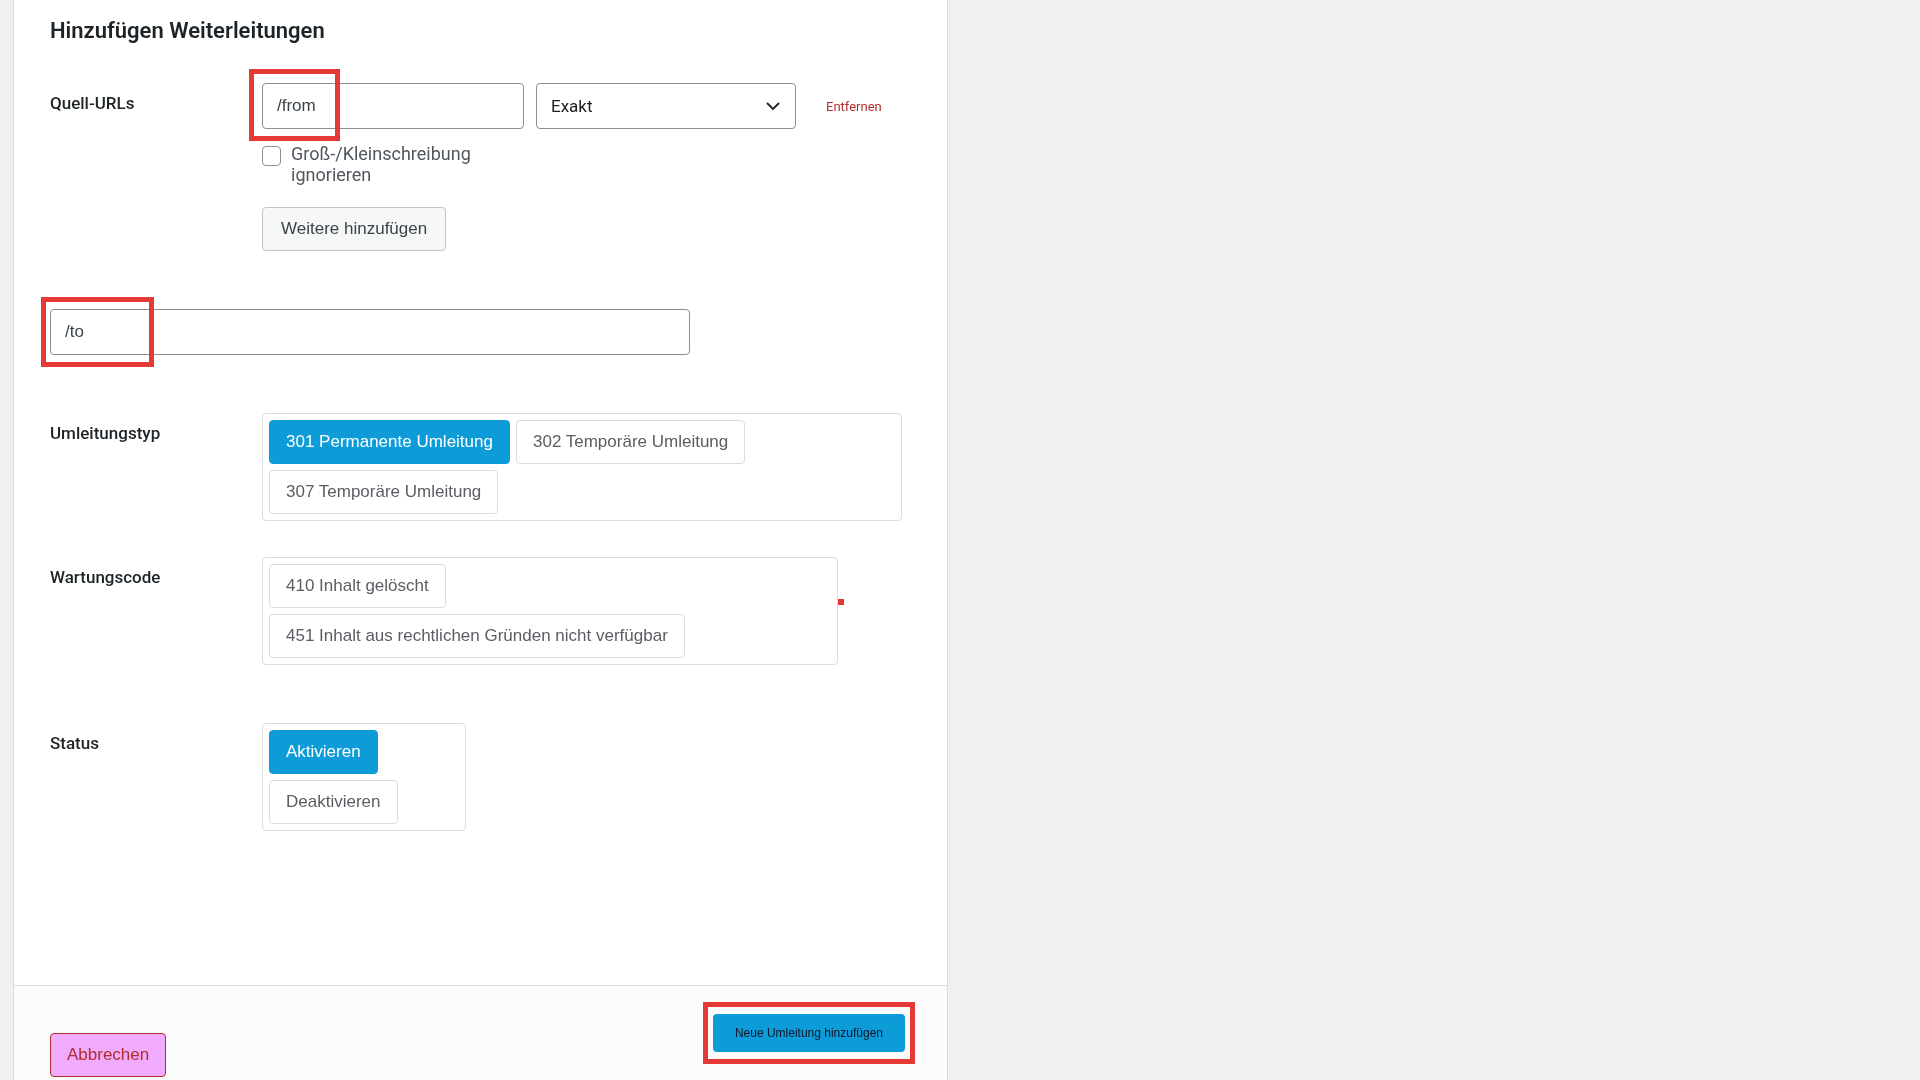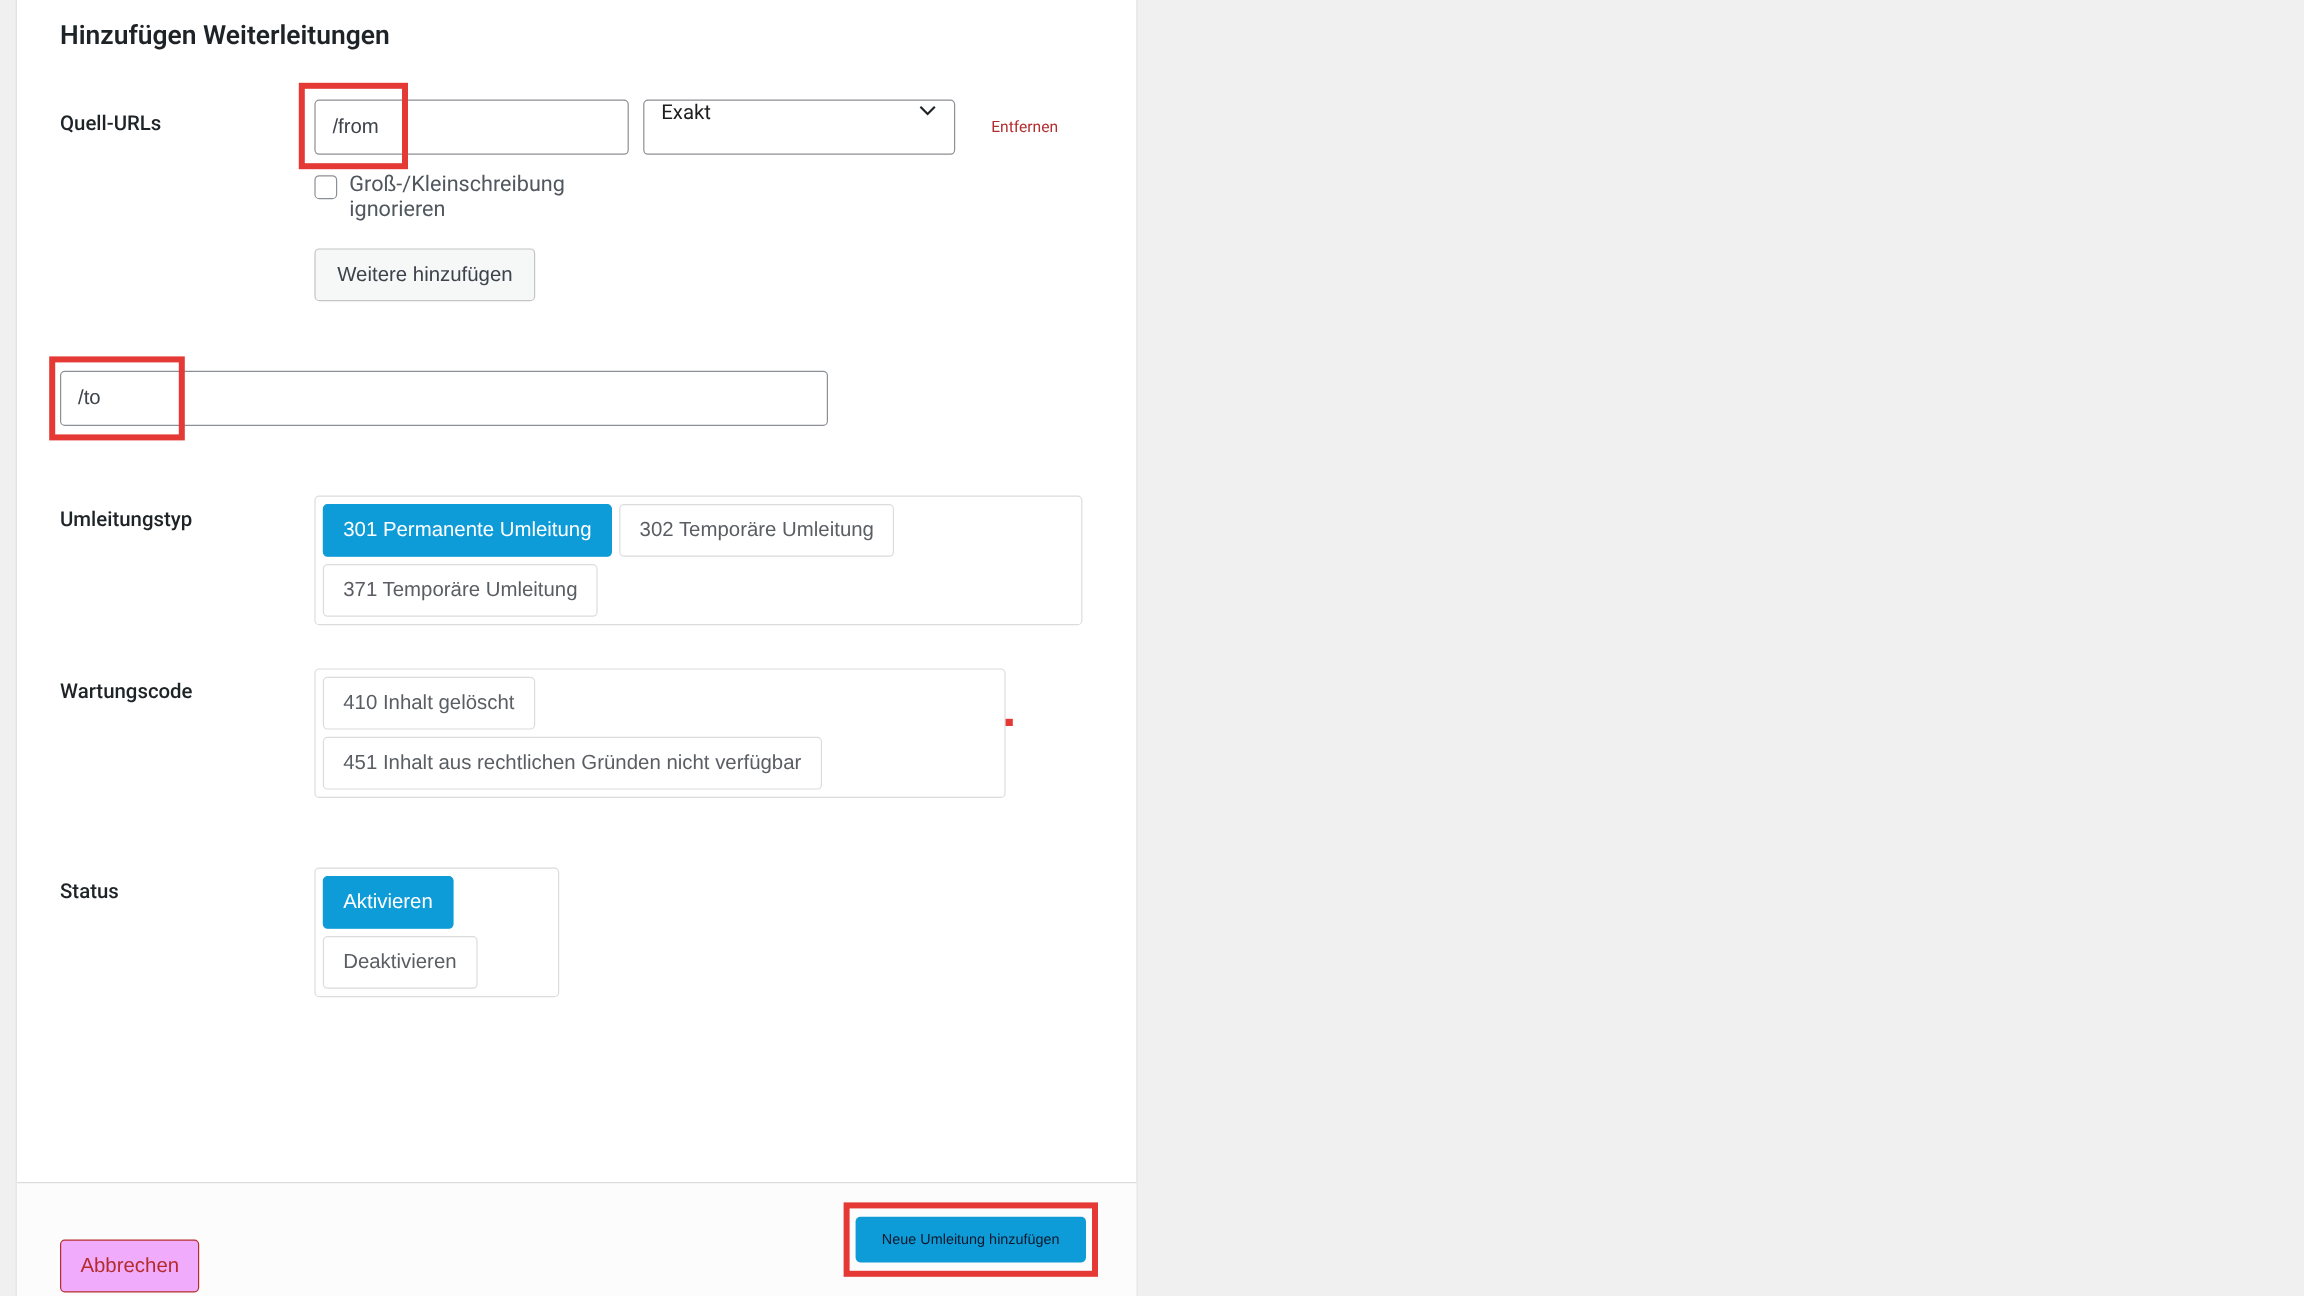--- a/index.html
+++ b/index.html
@@ -69,21 +69,21 @@
   }
   .hl-source { left:-13px; top:-14px; width:91px; height:72px; }
   .hl-target { left:-9px; top:-12px; width:113px; height:70px; }
   .hl-submit { position:absolute; border:5px solid #e53935; pointer-events:none; }
 
   .select-wrap { position: relative; width: 260px; }
   .select-input {
     width: 100%; height: 46px; padding: 0 14px;
     border: 1px solid #8c8f94; border-radius: 4px;
     font-size: 17px; background: #fff; color: #1e1e1e;
-    display: flex; align-items: flex-start; justify-content: space-between;
+    display: flex; align-items: center; justify-content: space-between;
     cursor: pointer;
   }
   .chev { width: 16px; height: 16px; }
 
   .remove-link {
     color: #b32d2e;
     font-size: 13px;
     margin-left: 18px;
     cursor: pointer;
   }
@@ -205,21 +205,21 @@
       </div>
     </div>
   </div>
 
   <div class="row">
     <div class="label-col">Umleitungstyp</div>
     <div class="field-col">
       <div class="option-group" id="redirect-type-group">
           <button class="option-pill selected">301 Permanente Umleitung</button>
           <button class="option-pill">302 Temporäre Umleitung</button>
-          <button class="option-pill">371 Temporäre Umleitung</button>
+          <button class="option-pill">307 Temporäre Umleitung</button>
         </div>
     </div>
   </div>
 
   <div class="row big-gap" style="position:relative;">
     <div class="label-col">Wartungscode</div>
     <div class="field-col" style="position:relative;">
       <div class="option-group" id="maintenance-code-group" style="width:576px;">
           <button class="option-pill">410 Inhalt gelöscht</button>
           <button class="option-pill">451 Inhalt aus rechtlichen Gründen nicht verfügbar</button>

